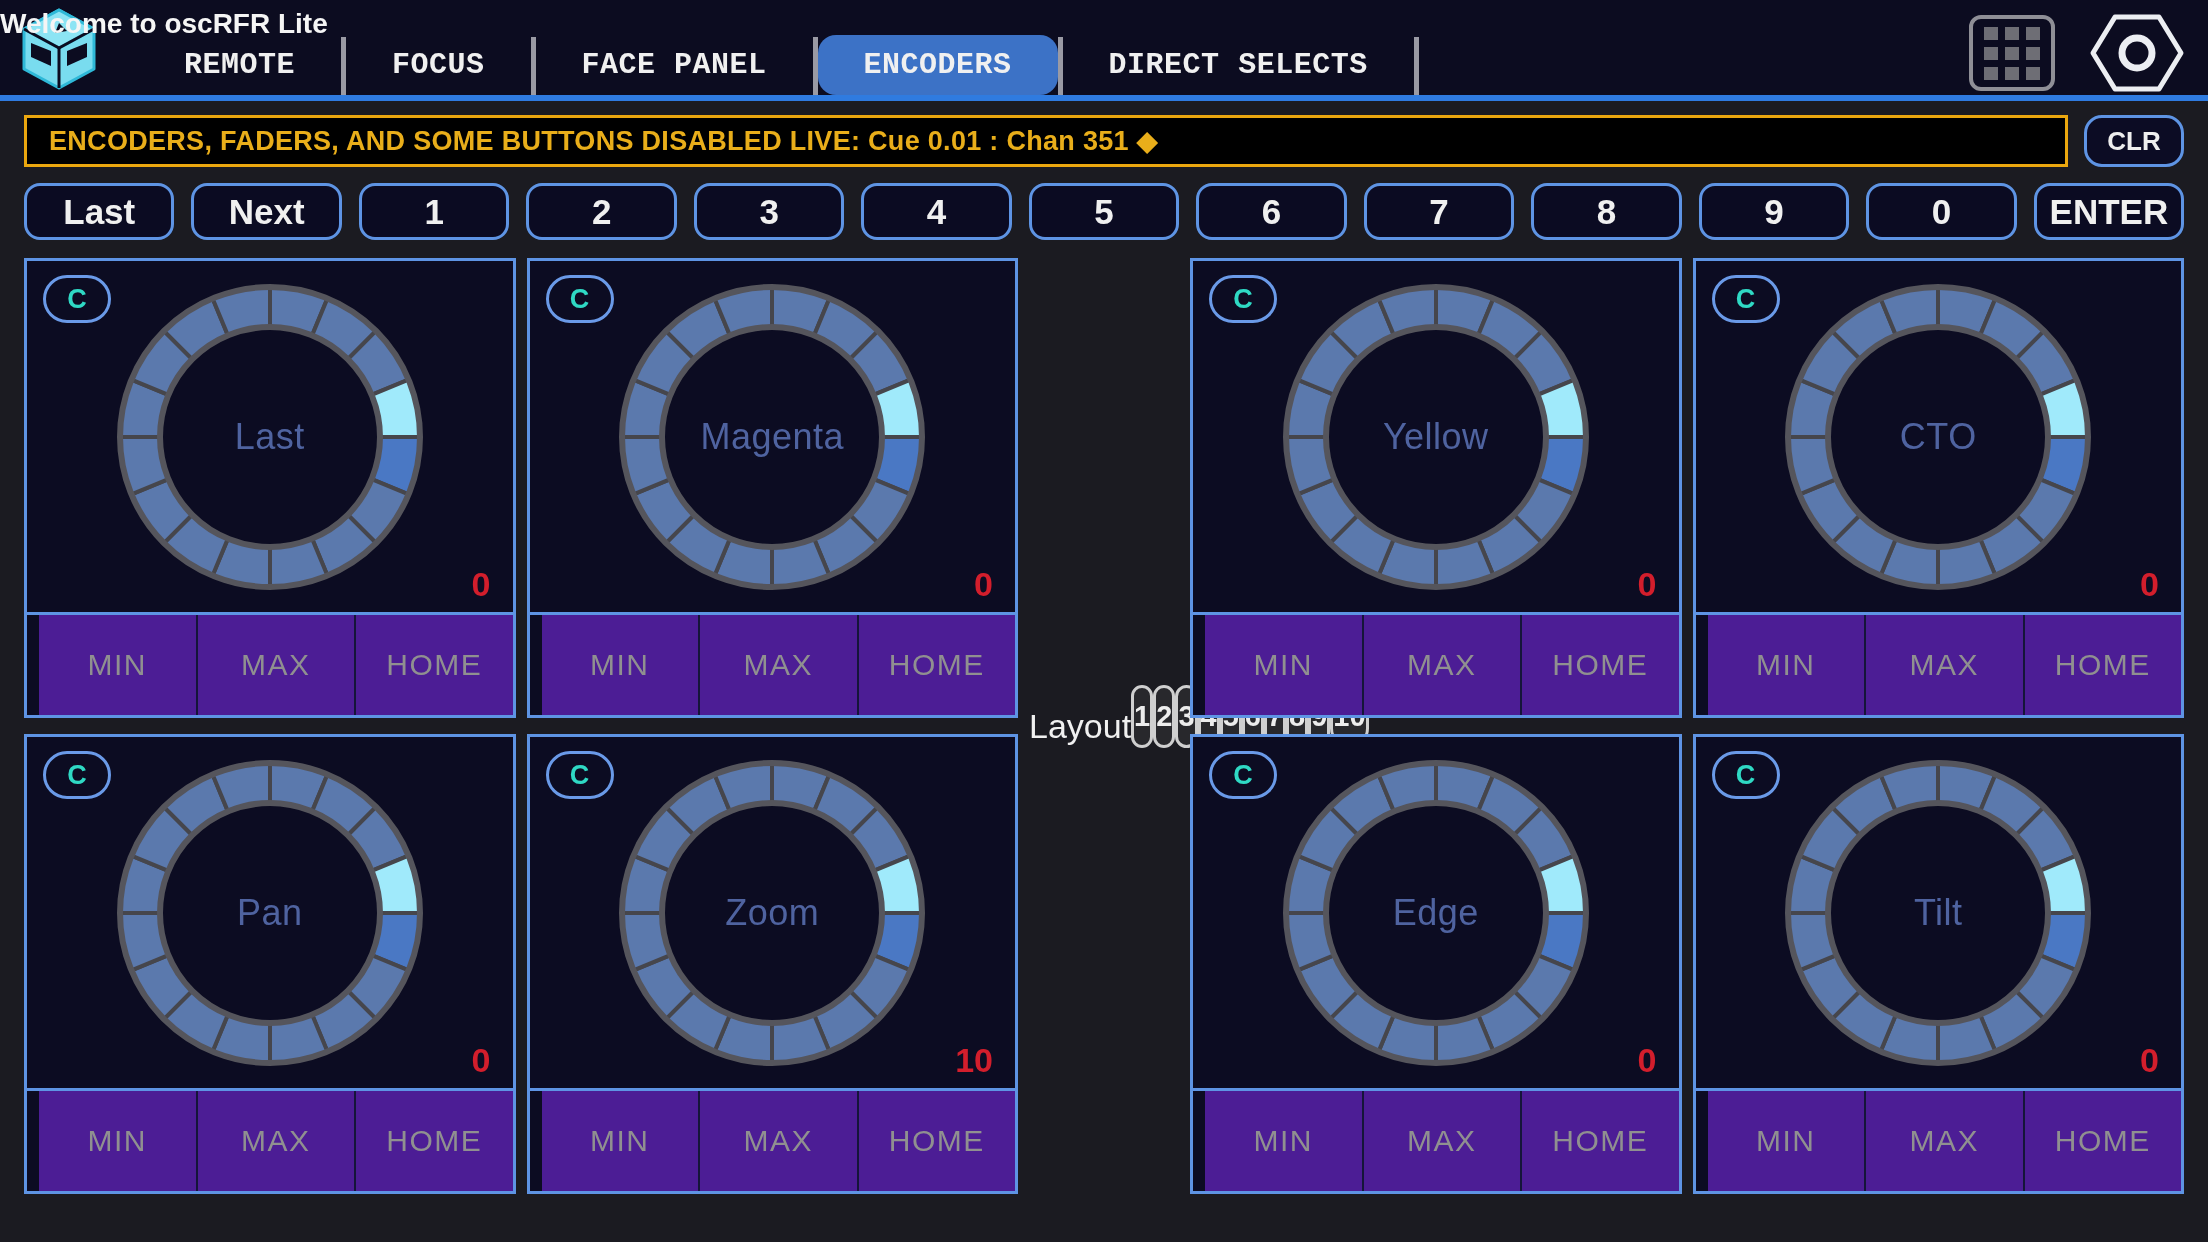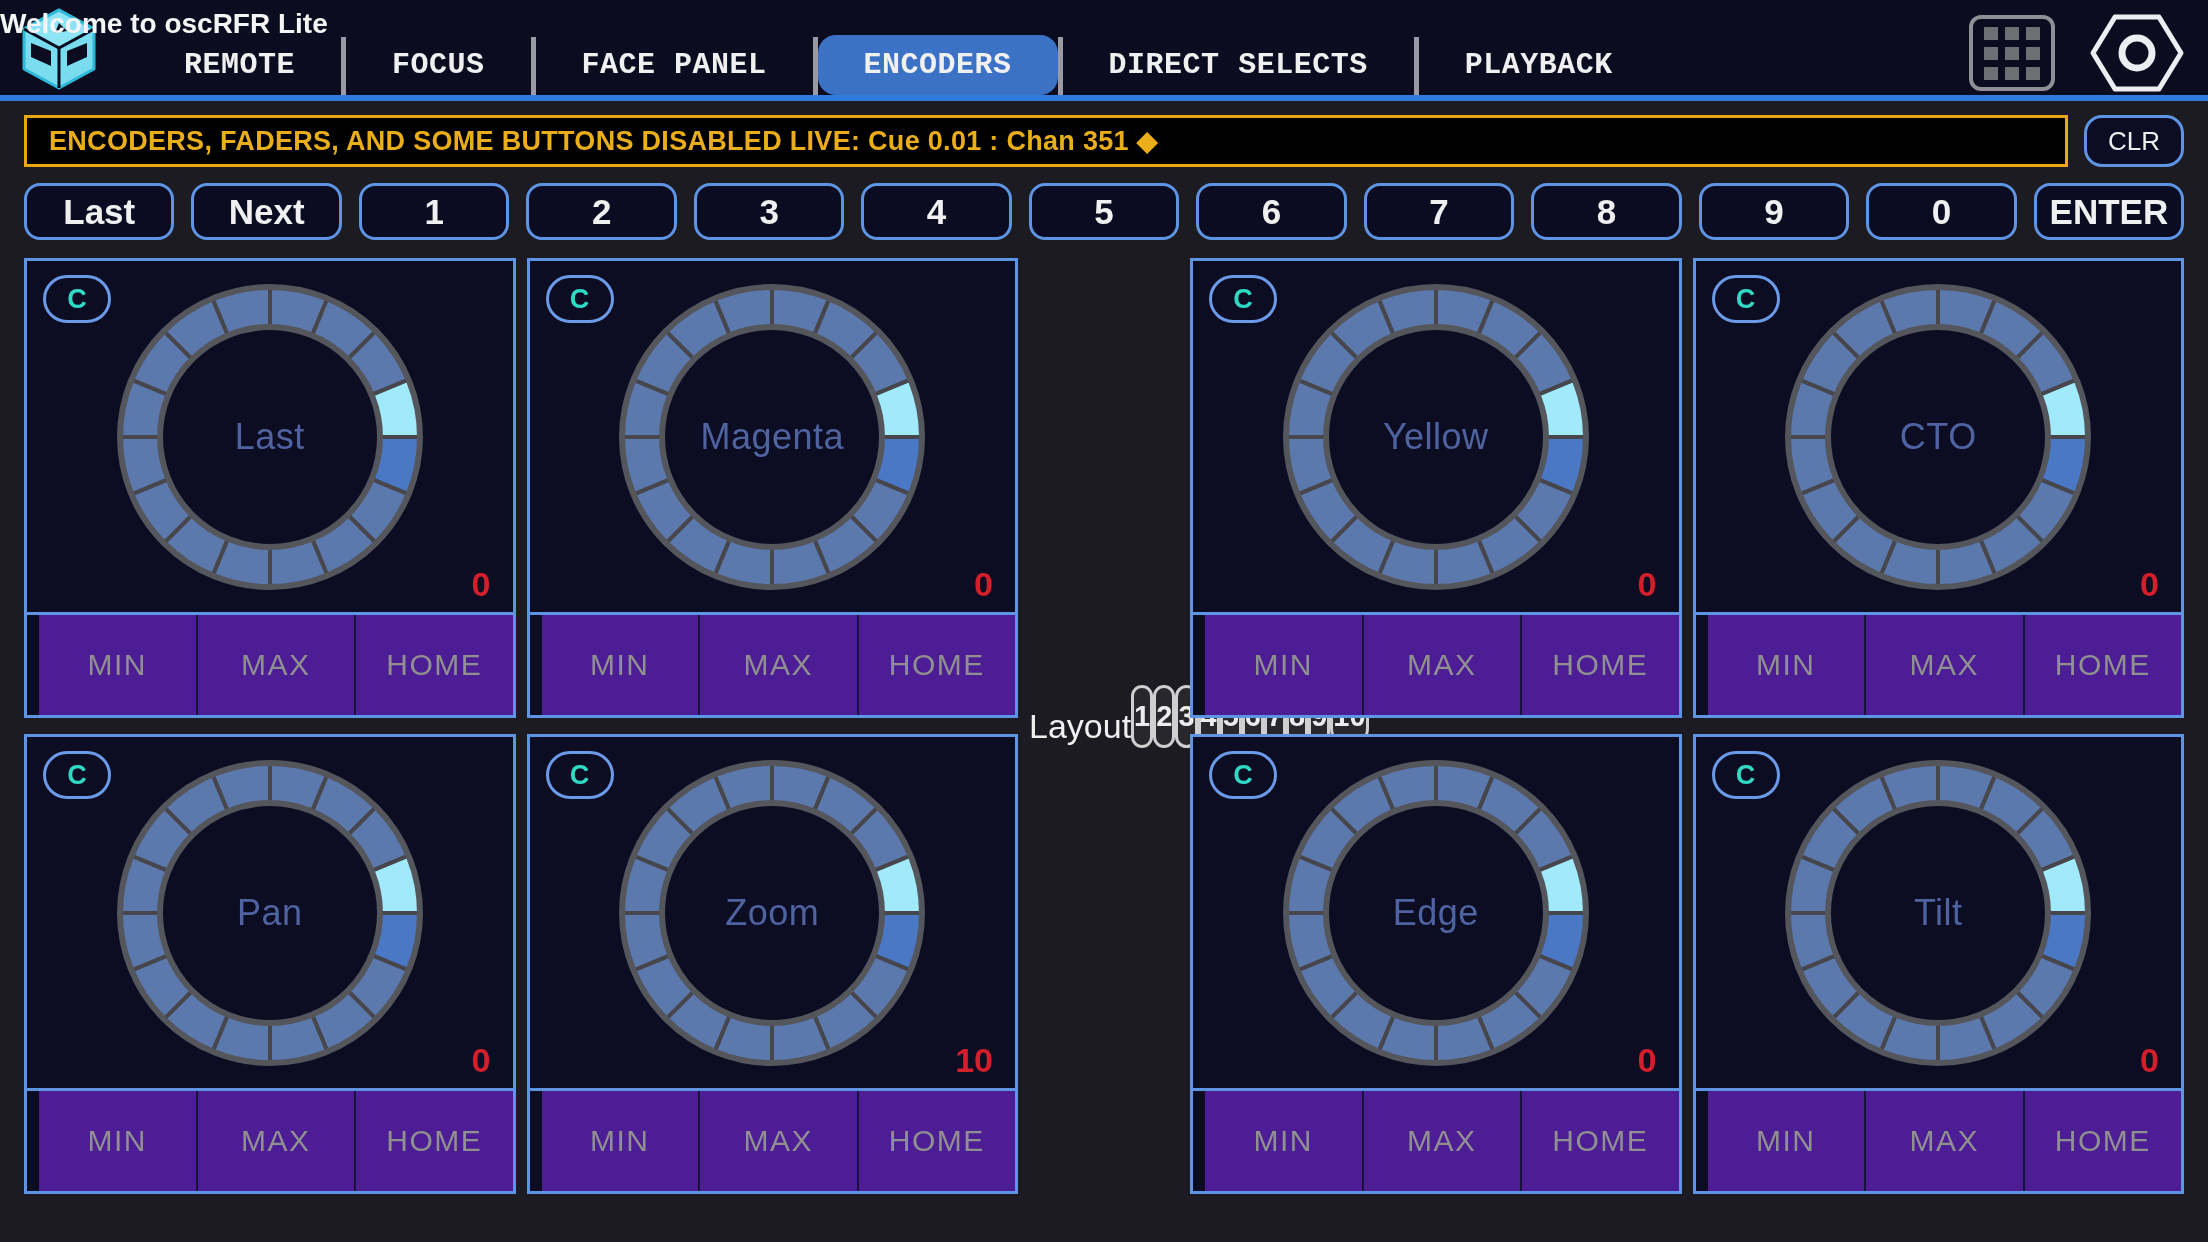--- a/index.html
+++ b/index.html
@@ -58,21 +58,21 @@
     padding: 0 22px;
     color: #e9ae1a; font-size: 27px; font-weight: bold;
     letter-spacing: 0.3px;
     white-space: nowrap; overflow: hidden;
   }
   .clr-btn {
     width: 100px; height: 52px;
     border-radius: 18px;
     border: 3px solid #5e94e4;
     background: #0c0c24;
-    color: #eeeeee; font-size: 26px; font-weight: normal;
+    color: #eeeeee; font-size: 26px; font-weight: bold;
     display: flex; align-items: center; justify-content: center;
     font-family: inherit;
   }
   
   .keys-row { display: flex; margin: 16px 24px 0 24px; gap: 17px; }
   .key-btn {
     flex: 1; height: 57px;
     border-radius: 16px;
     border: 3px solid #5e94e4;
     background: #0b0b22;
@@ -173,21 +173,20 @@
       <div class="tab">REMOTE</div>
       <div class="tab-divider"></div>
       <div class="tab">FOCUS</div>
       <div class="tab-divider"></div>
       <div class="tab">FACE PANEL</div>
       <div class="tab-divider"></div>
       <div class="tab active">ENCODERS</div>
       <div class="tab-divider"></div>
       <div class="tab">DIRECT SELECTS</div>
       <div class="tab-divider"></div>
-      <div class="tab">PLAYBACK</div>
     </div>
 
   <div class="topbar-icons">
     <svg width="88" height="78" viewBox="0 0 88 78">
       <rect x="3" y="3" width="82" height="72" rx="10" fill="none" stroke="#8f8f96" stroke-width="4"></rect>
       <g fill="#6e6e75">
         <rect x="16" y="13" width="14" height="13"></rect>
           <rect x="37" y="13" width="14" height="13"></rect>
           <rect x="58" y="13" width="14" height="13"></rect>
         <rect x="16" y="33" width="14" height="13"></rect>

